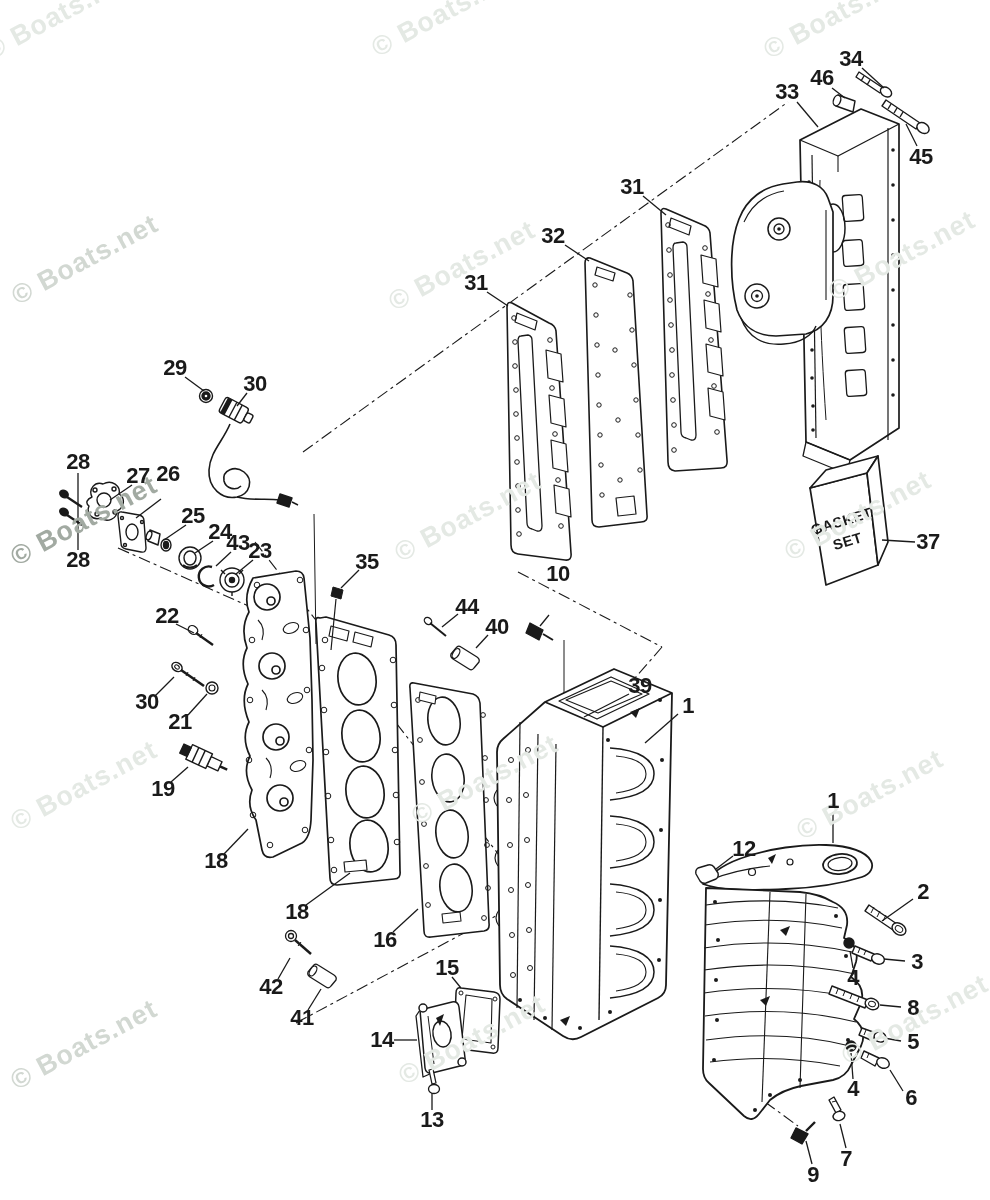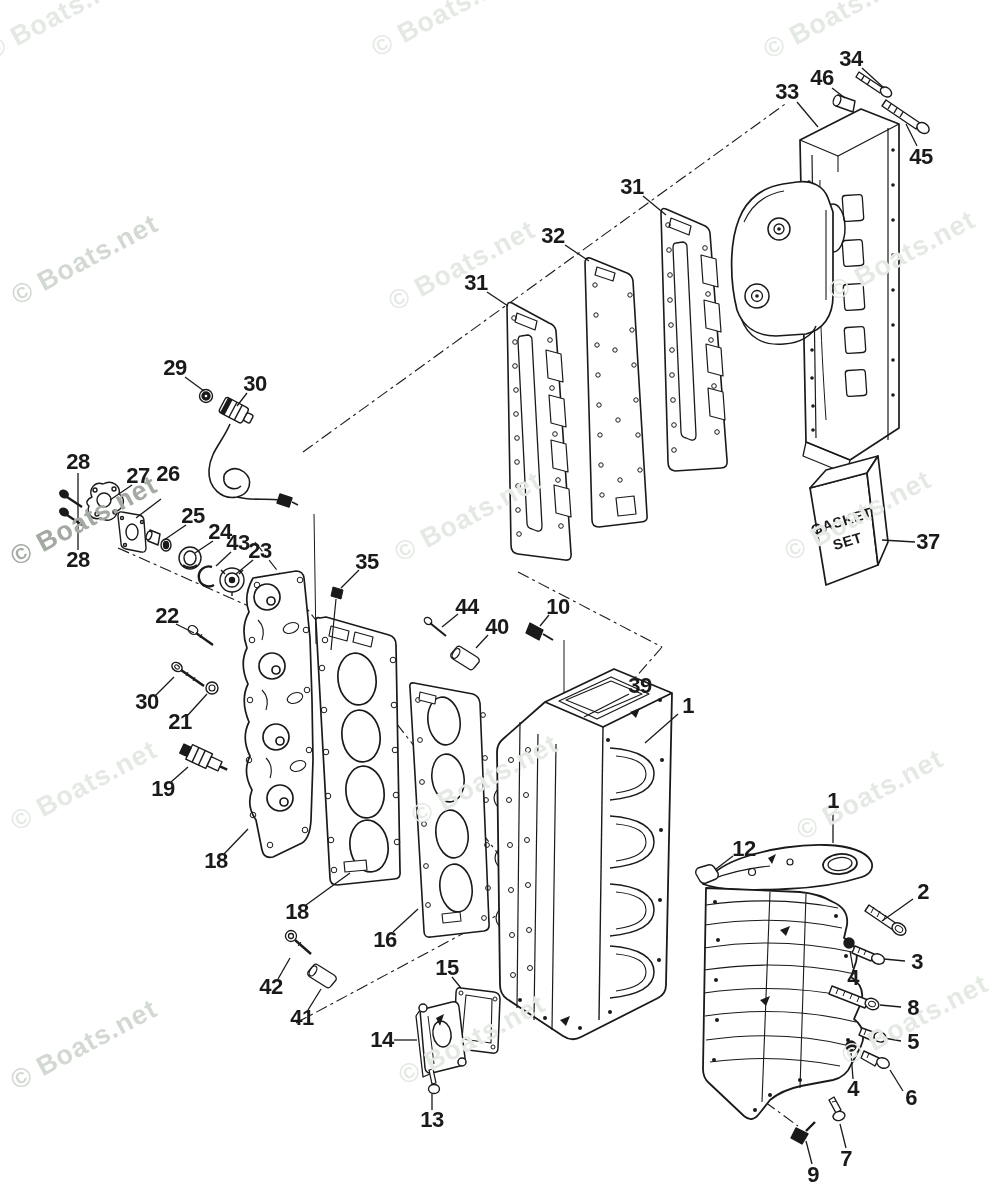--- a/index.html
+++ b/index.html
@@ -624,21 +624,21 @@
       <div class="callout" style="left: 138px; top: 476px;">27</div>
       <div class="callout" style="left: 168px; top: 474px;">26</div>
       <div class="callout" style="left: 193px; top: 516px;">25</div>
       <div class="callout" style="left: 220px; top: 532px;">24</div>
       <div class="callout" style="left: 238px; top: 543px;">43</div>
       <div class="callout" style="left: 260px; top: 551px;">23</div>
       <div class="callout" style="left: 78px; top: 560px;">28</div>
       <div class="callout" style="left: 928px; top: 542px;">37</div>
       <div class="callout" style="left: 367px; top: 562px;">35</div>
       <div class="callout" style="left: 467px; top: 607px;">44</div>
-      <div class="callout" style="left: 558px; top: 607px; text-align: center;">10</div>
+      <div class="callout" style="left: 558px; top: 574px; text-align: center;">10</div>
       <div class="callout" style="left: 497px; top: 627px;">40</div>
       <div class="callout" style="left: 640px; top: 686px;">39</div>
       <div class="callout" style="left: 688px; top: 706px;">1</div>
       <div class="callout" style="left: 167px; top: 616px;">22</div>
       <div class="callout" style="left: 147px; top: 702px;">30</div>
       <div class="callout" style="left: 180px; top: 722px;">21</div>
       <div class="callout" style="left: 163px; top: 789px;">19</div>
       <div class="callout" style="left: 216px; top: 861px;">18</div>
       <div class="callout" style="left: 297px; top: 912px;">18</div>
       <div class="callout" style="left: 385px; top: 940px;">16</div>

